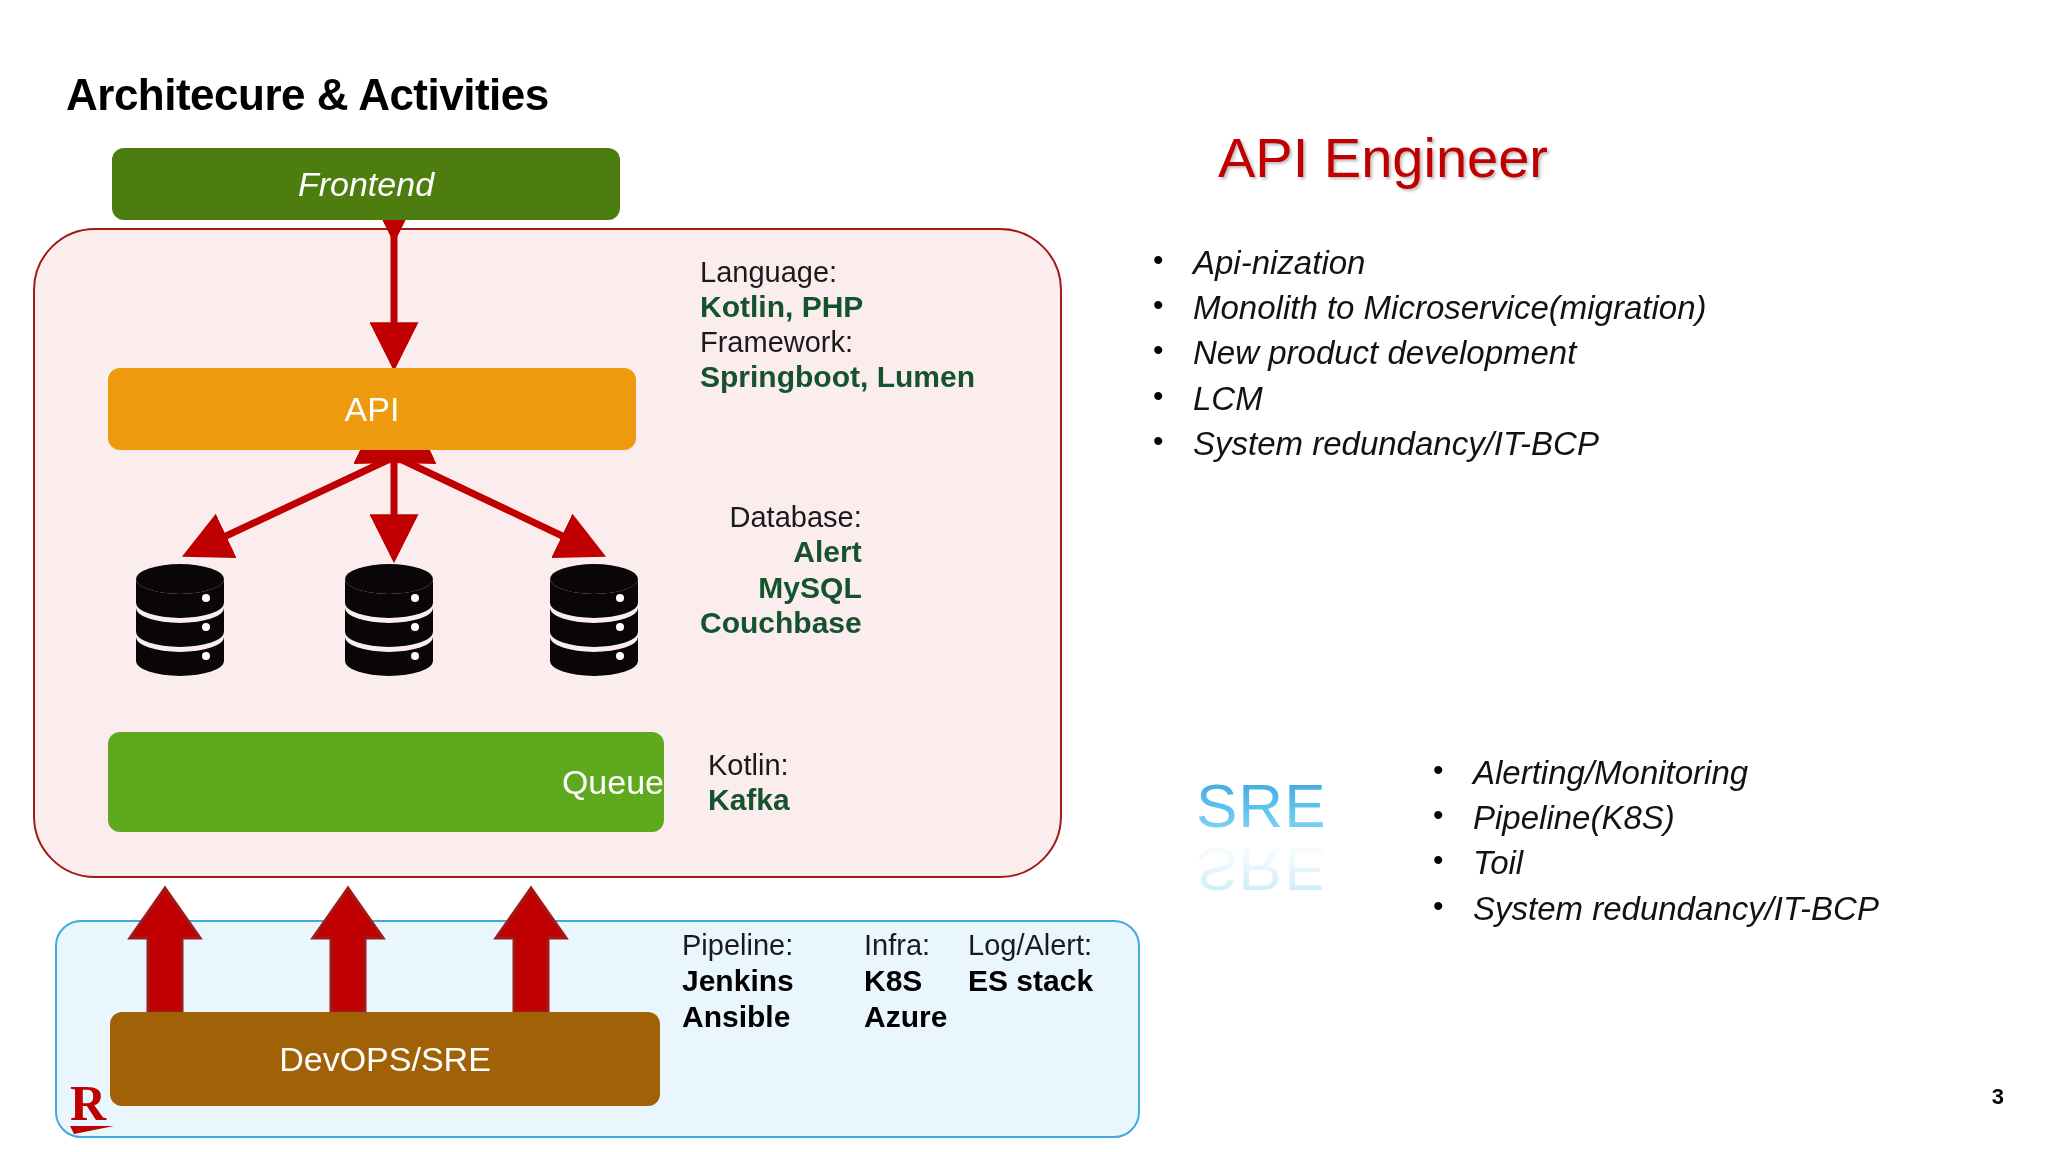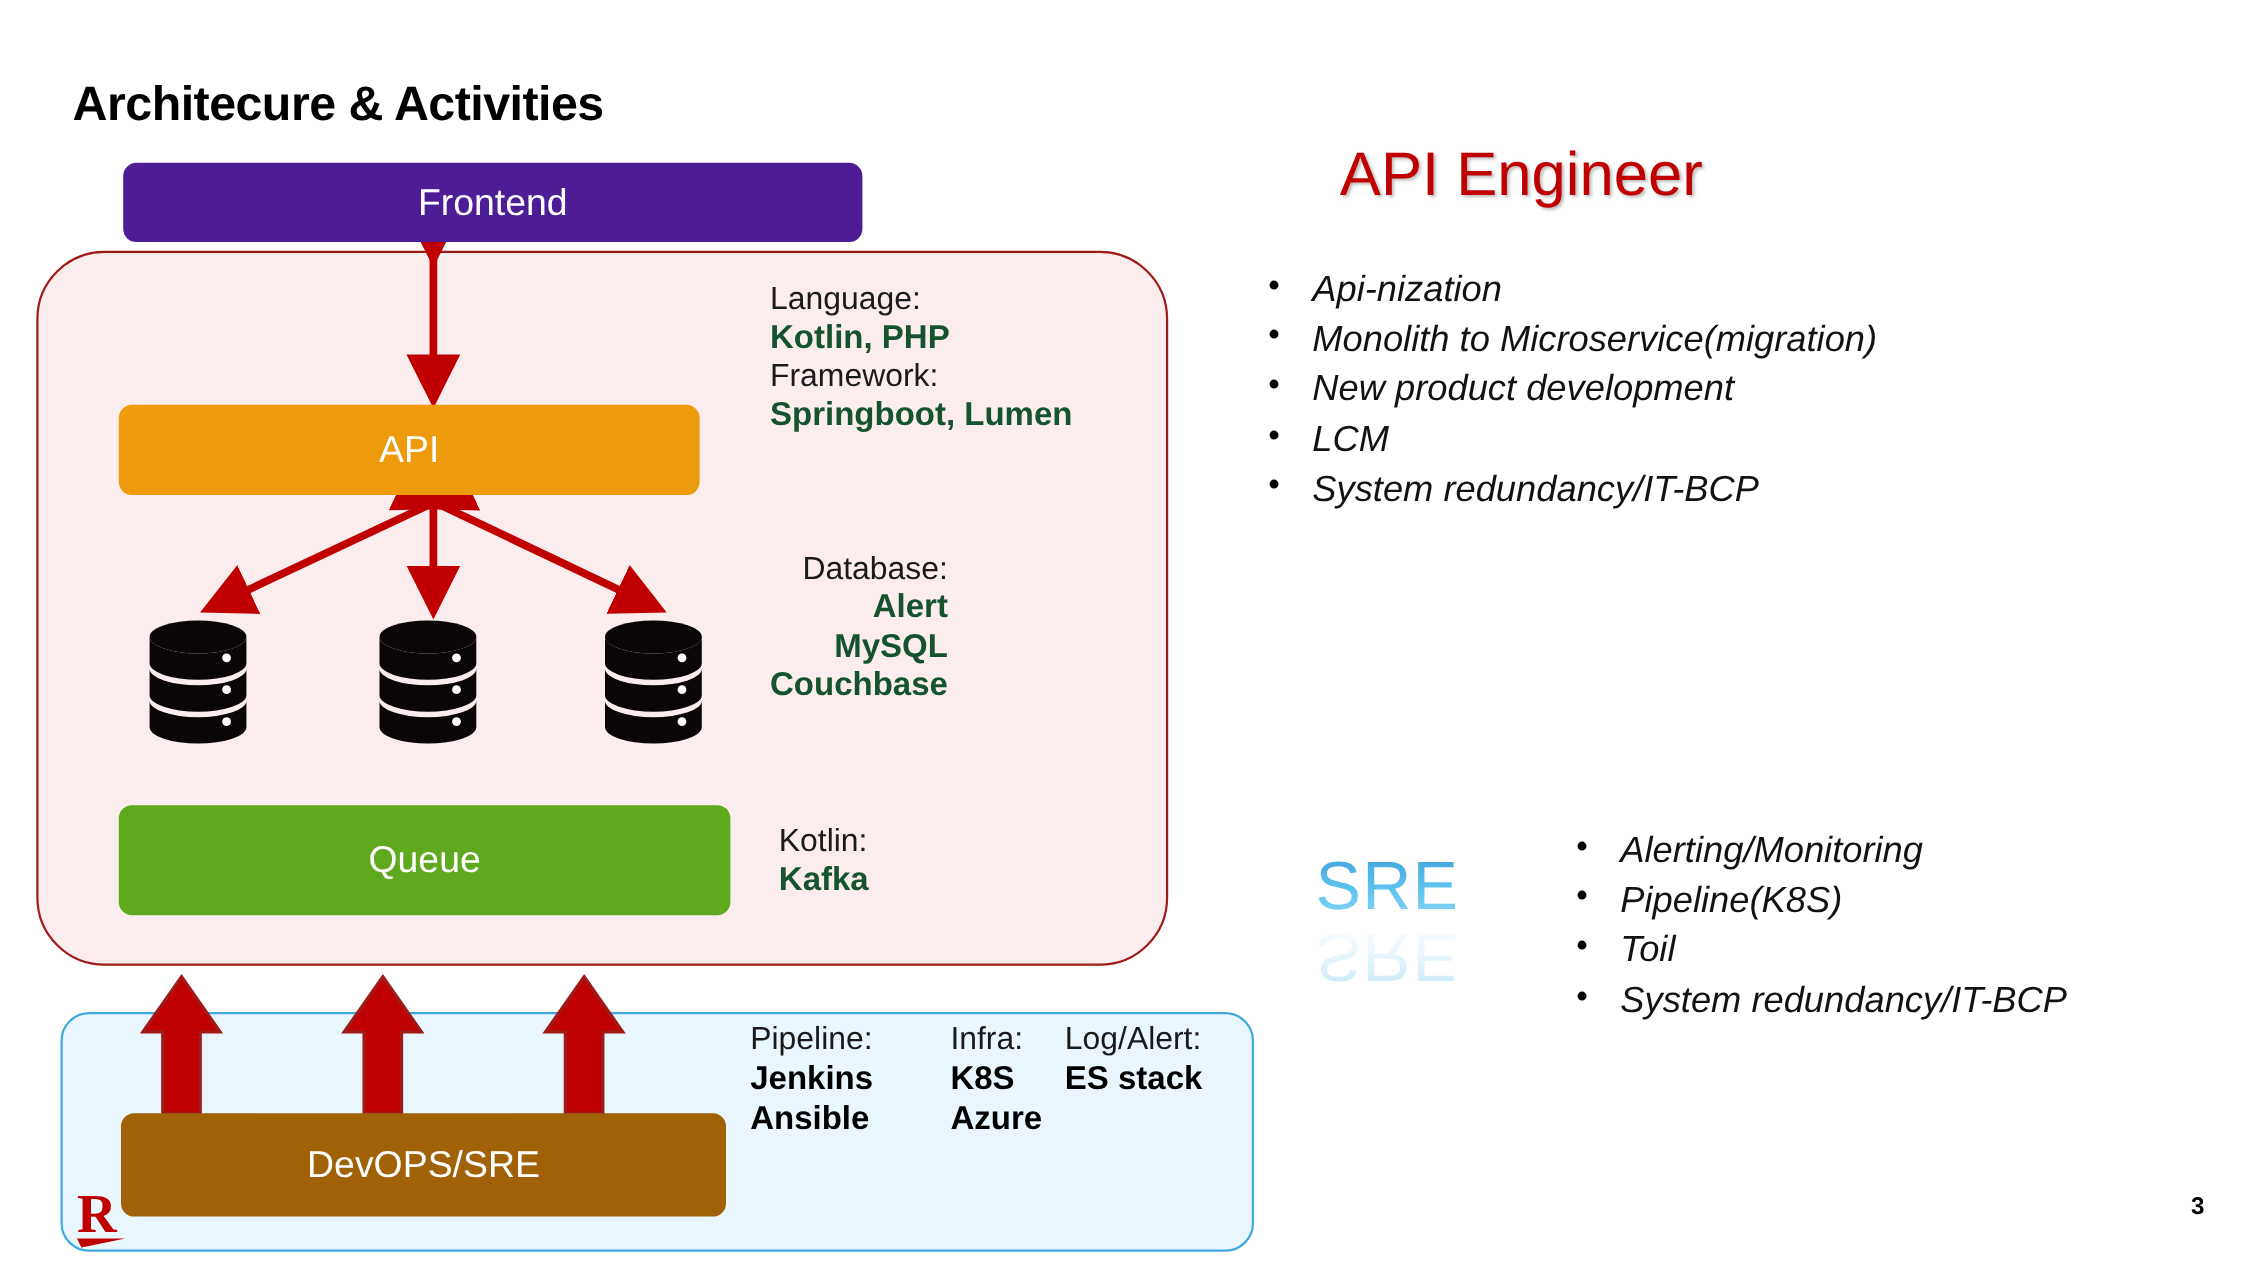--- a/index.html
+++ b/index.html
@@ -69,43 +69,45 @@
     display: flex;
     align-items: center;
     justify-content: center;
     color: #ffffff;
     border-radius: 12px;
     font-weight: normal;
   }
   #frontend-box {
     left: 112px;
     top: 148px;
-    width: 672px;
+    width: 508px;
     height: 72px;
-    background: #4c1d95;
+    background: #4d7c0f;
     font-size: 34px;
     z-index: 5;
+    font-style: italic;
   }
   #api-box {
     left: 108px;
     top: 368px;
     width: 528px;
     height: 82px;
     background: #ED9B0C;
     font-size: 34px;
     z-index: 5;
   }
   #queue-box {
     left: 108px;
     top: 732px;
     width: 556px;
     height: 100px;
     background: #5FA91E;
     font-size: 34px;
     z-index: 5;
+    justify-content: flex-end;
   }
   #devops-box {
     left: 110px;
     top: 1012px;
     width: 550px;
     height: 94px;
     background: #a16207;
     font-size: 34px;
     z-index: 6;
   }

